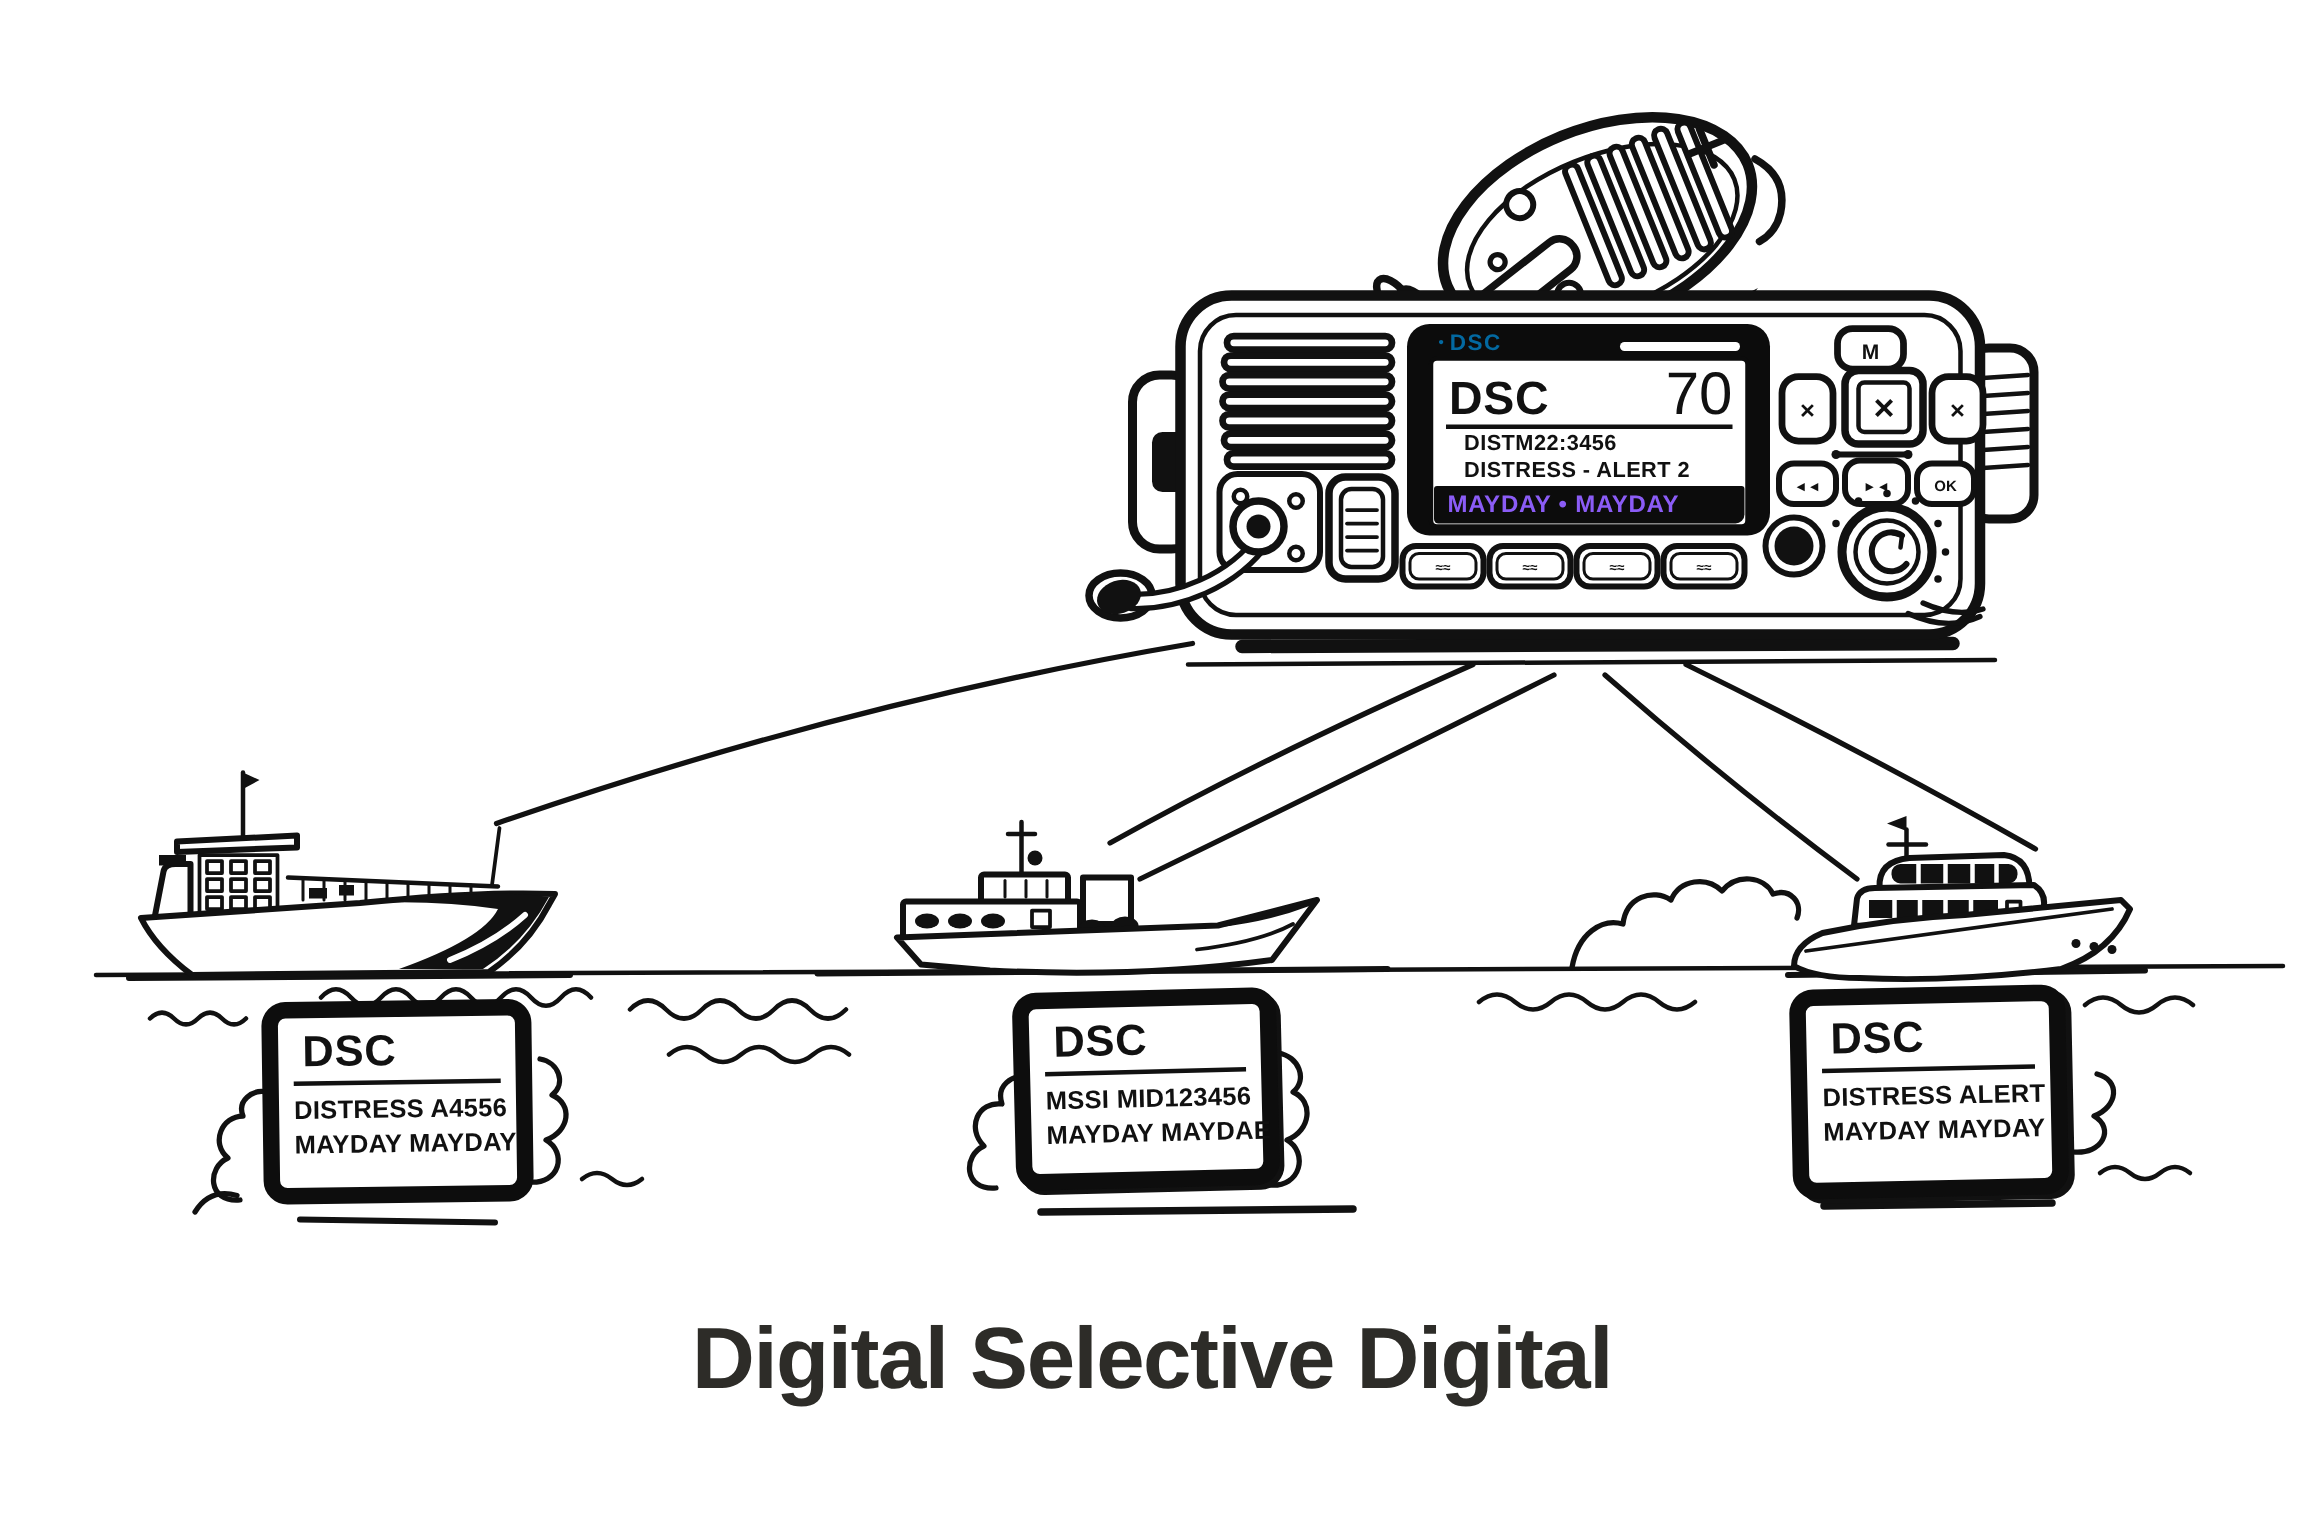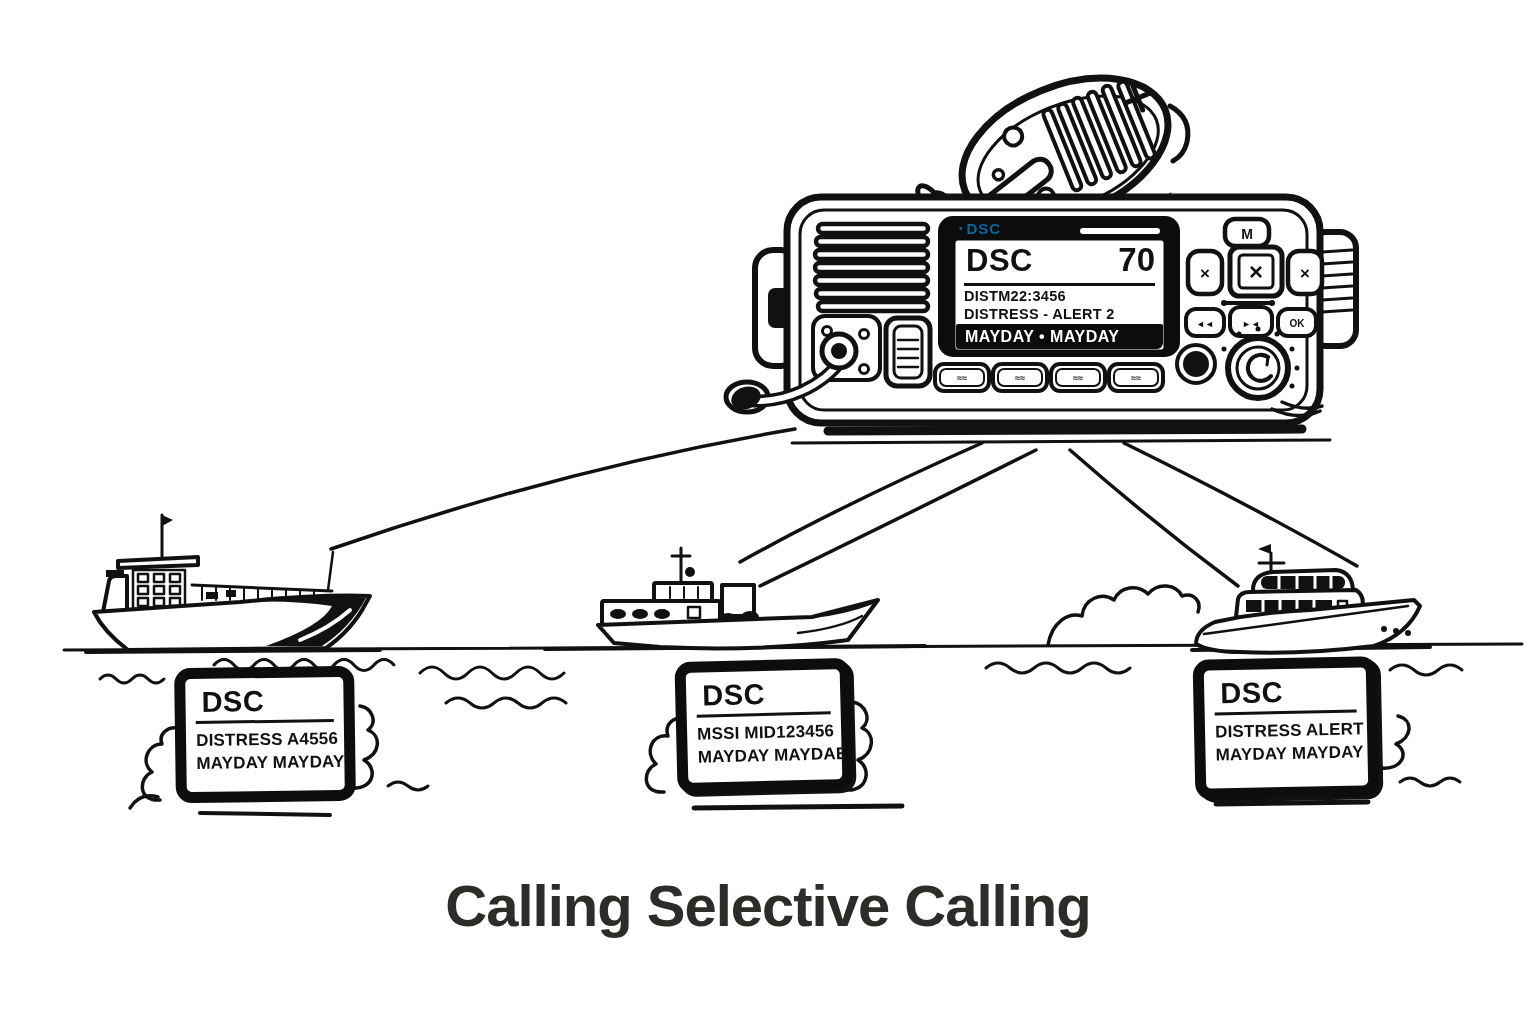--- a/index.html
+++ b/index.html
@@ -5,24 +5,24 @@
   html,body{margin:0;padding:0;background:#fff;}
   #stage{position:relative;width:1536px;height:1024px;background:#ffffff;overflow:hidden;
          font-family:"Liberation Sans",sans-serif;color:#111;}
   #art{position:absolute;left:0;top:0;z-index:1;}
   .ov{position:absolute;z-index:3;}
 
   
   .screen{left:956px;top:241px;width:207px;height:108px;display:flex;flex-direction:column;}
   .scr-row{display:flex;justify-content:space-between;align-items:baseline;padding:0 8px 0 10px;height:40px;}
   .scr-dsc{font-size:31px;font-weight:bold;letter-spacing:.5px;}
-  .scr-ch{font-size:33px;font-weight:bold;}
+  .scr-ch{font-size:40px;font-weight:normal;}
   .scr-div{border-top:3px solid #111;margin:2px 8px 1px 8px;}
-  .scr-line{font-size:14.5px;font-weight:bold;padding-left:8px;letter-spacing:.3px;line-height:18px;white-space:nowrap;}
-  .scr-bar{margin-top:auto;background:#0c0c0c;color:#ffffff;font-size:16px;font-weight:bold;
+  .scr-line{font-size:14.5px;font-weight:bold;padding-left:20px;letter-spacing:.3px;line-height:18px;white-space:nowrap;}
+  .scr-bar{margin-top:auto;background:#0c0c0c;color:#8b5cf6;font-size:16px;font-weight:bold;
            height:25px;line-height:25px;padding-left:9px;letter-spacing:.5px;border-radius:2px 2px 6px 3px;}
   .bezel-label{left:959px;top:220px;color:#0369a1;font-size:15px;font-weight:bold;letter-spacing:1px;}
   .bezel-dot{font-size:10px;vertical-align:2px;margin-right:3px;}
   .bezel-bar{left:1080px;top:228px;width:80px;height:6px;background:#fff;border-radius:3px;}
 
   
   .panel{background:#fff;border:11px solid #0d0d0d;border-radius:16px;box-sizing:border-box;
          padding:6px 10px 0 10px;}
   .panel h2{margin:0;font-size:29px;font-weight:bold;letter-spacing:.5px;padding:0 0 2px 6px;
             border-bottom:3px solid #111;line-height:34px;}
@@ -358,15 +358,15 @@
   <div class="p-line">MSSI MID123456</div>
   <div class="p-line">MAYDAY MAYDAE</div>
 </div>
 
 <div class="ov panel" id="panel-right">
   <h2>DSC</h2>
   <div class="p-line">DISTRESS ALERT</div>
   <div class="p-line">MAYDAY MAYDAY</div>
 </div>
 
-<div class="ov title">Calling Selective Calling</div>
+<div class="ov title">Digital Selective Digital</div>
 
 </div>
 
 </body></html>

